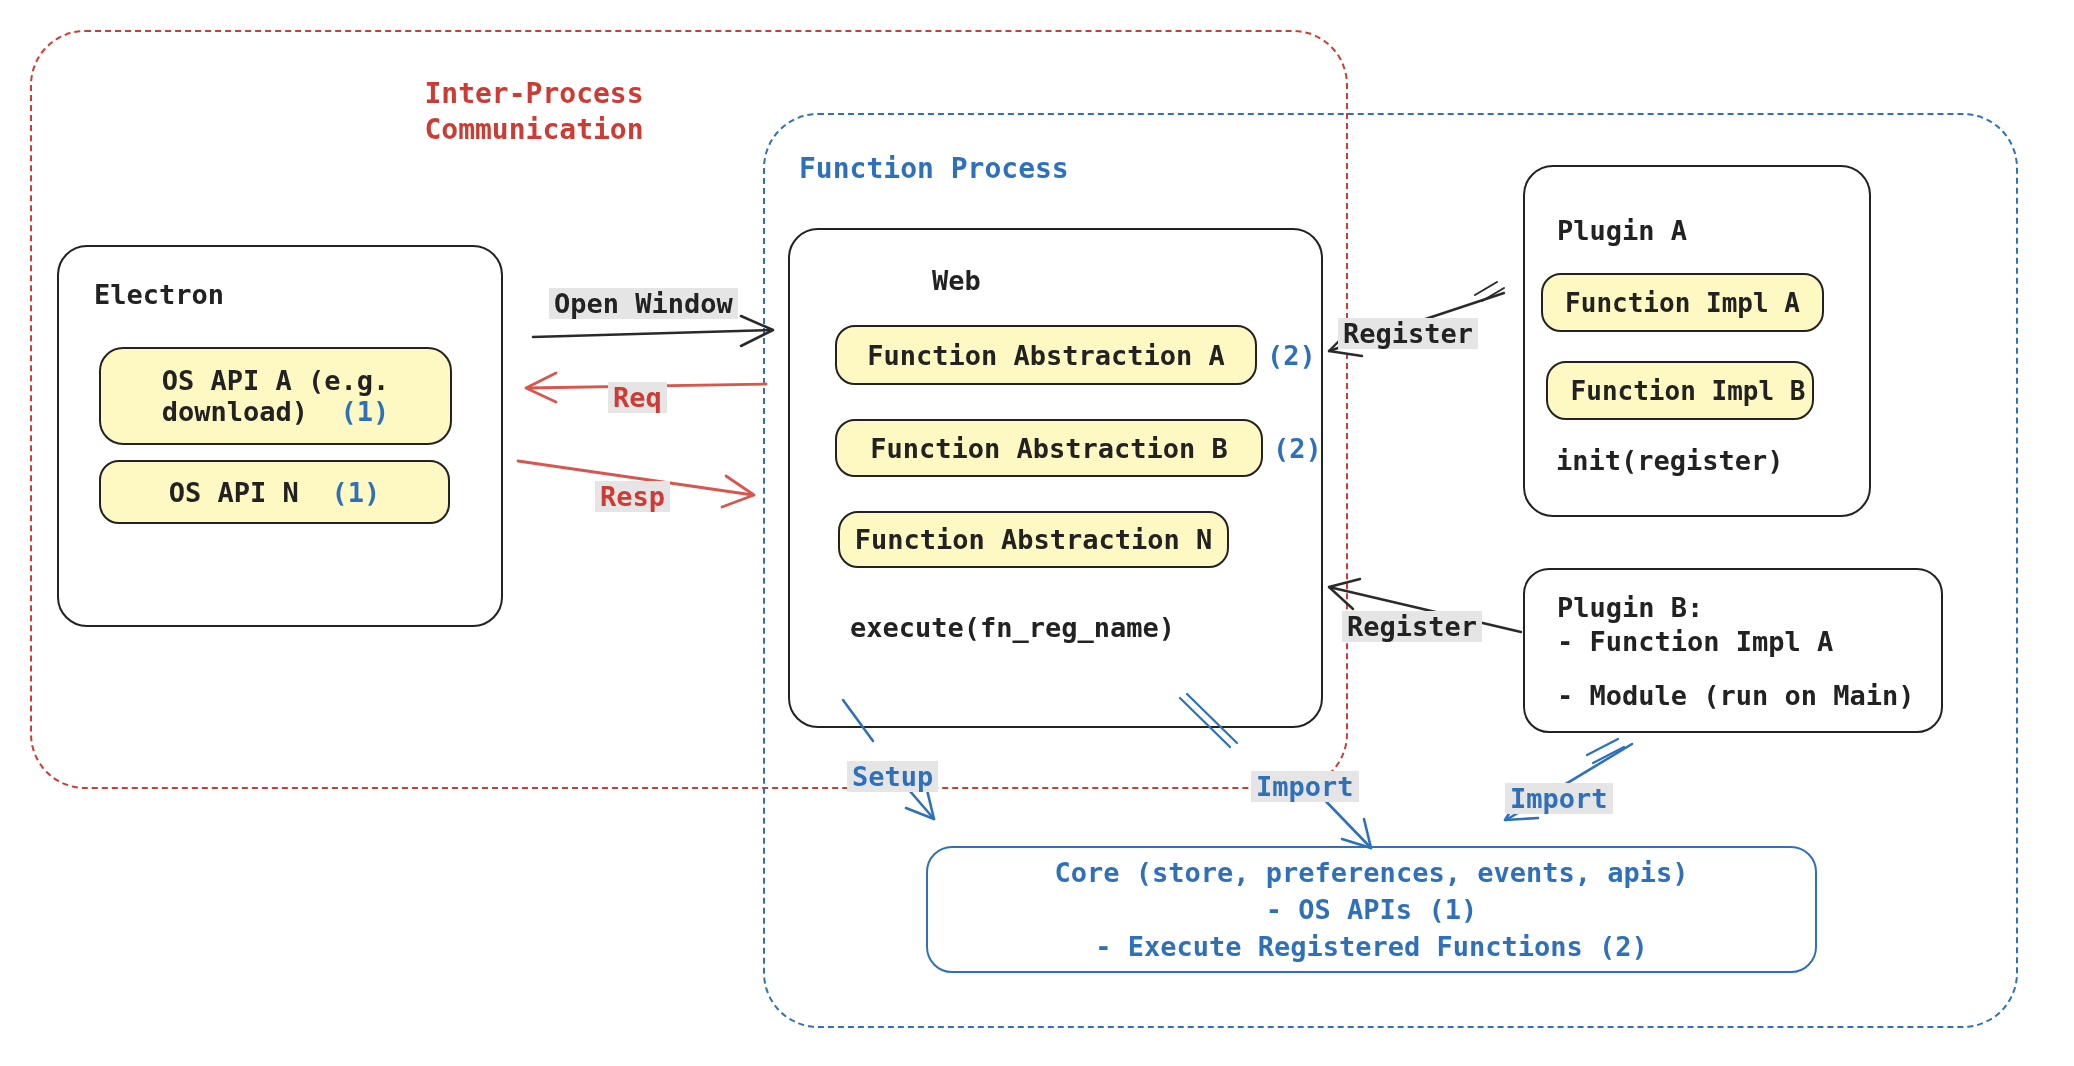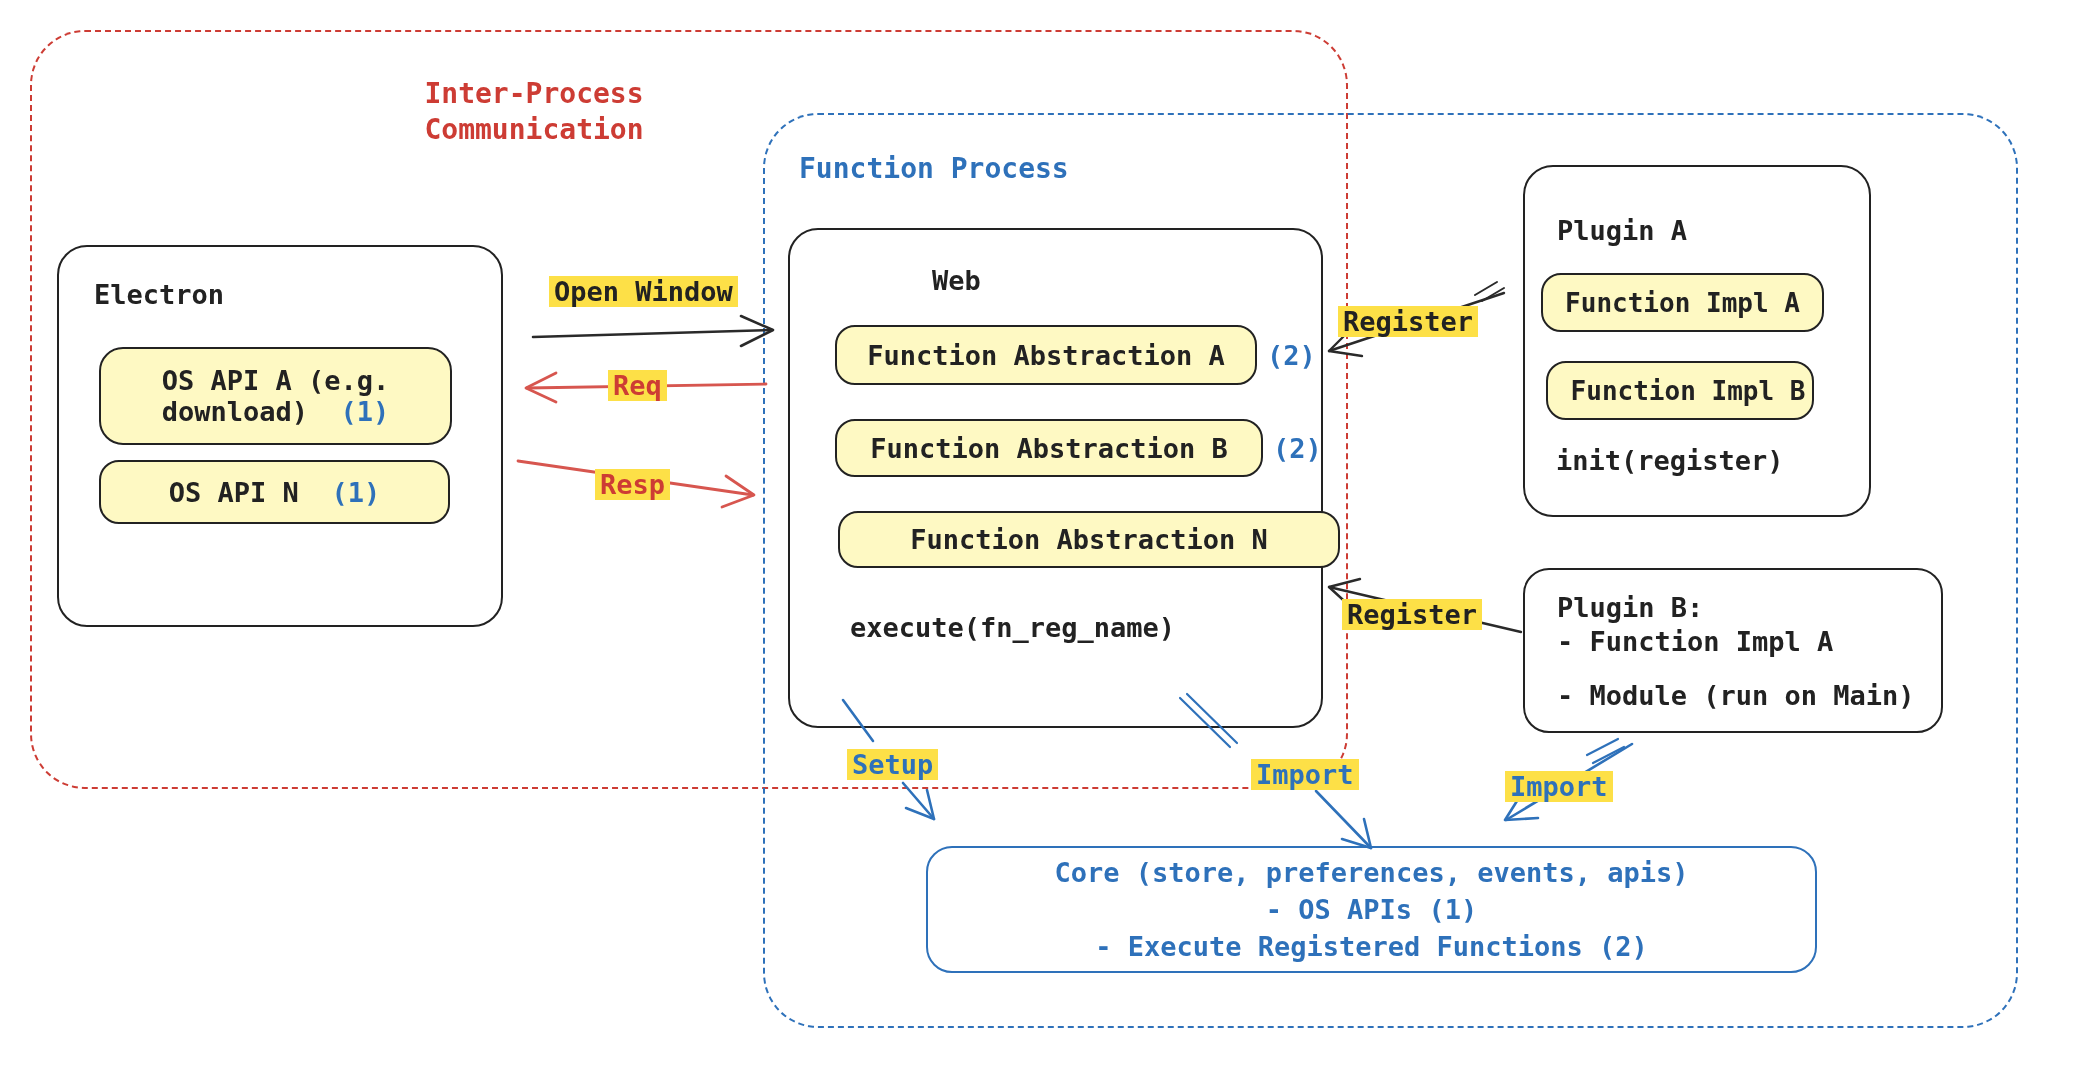--- a/index.html
+++ b/index.html
@@ -46,23 +46,24 @@
     align-items: center;
     justify-content: center;
     text-align: center;
   }
   .lbl { position: absolute; white-space: nowrap; }
   .lbl.blue { color: var(--blue); }
   .num { color: var(--blue); }
   .arrow-label {
     position: absolute;
     white-space: nowrap;
-    background: #fde047;
+    background: #e5e5e5;
     padding: 0 5px;
     z-index: 3;
+    margin-top: 12px;
   }
   .arrow-label.red  { color: var(--red); }
   .arrow-label.blue { color: var(--blue); }
   .arrow-label.ink  { color: var(--ink); }
   #arrows {
     position: absolute;
     left: 0; top: 0;
     width: 2074px; height: 1066px;
     z-index: 2;
     pointer-events: none;
@@ -104,21 +105,21 @@
       <div><span>OS API N</span>&nbsp;&nbsp;<span class="num">(1)</span></div>
     </div>
   </div>
 
   <div class="box" style="left:788px; top:228px; width:535px; height:500px;padding-left:20px;">
     <div class="lbl" style="left:142px; top:35px;">Web</div>
     <div class="subbox" style="left:45px; top:95px; width:422px; height:60px;">Function Abstraction A</div>
     <div class="lbl num" style="left:477px; top:110px;">(2)</div>
     <div class="subbox" style="left:45px; top:189px; width:428px; height:58px;">Function Abstraction B</div>
     <div class="lbl num" style="left:483px; top:203px;">(2)</div>
-    <div class="subbox" style="left:48px; top:281px; width:502px; height:57px;">Function Abstraction N</div>
+    <div class="subbox" style="left:48px; top:281px; width:391px; height:57px;">Function Abstraction N</div>
     <div class="lbl" style="left:60px; top:382px;">execute(fn_reg_name)</div>
   </div>
 
   <div class="box" style="left:1523px; top:165px; width:348px; height:352px;">
     <div class="lbl" style="left:32px; top:48px;">Plugin A</div>
     <div class="subbox" style="left:16px; top:106px; width:283px; height:59px; font-size:26px;">Function Impl A</div>
     <div class="subbox" style="left:21px; top:194px; width:268px; height:59px; font-size:26px;padding-left:16px;">Function Impl B</div>
     <div class="lbl" style="left:31px; top:278px;">init(register)</div>
   </div>
 

